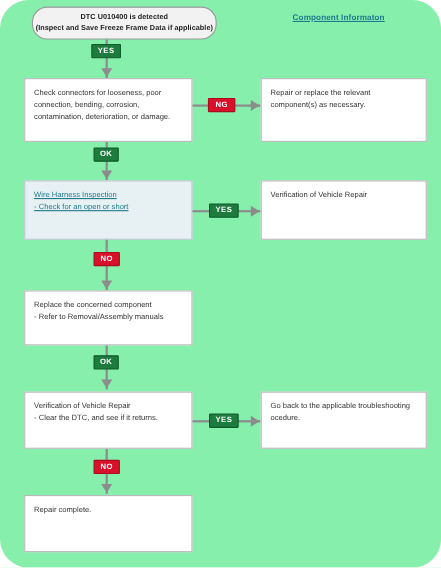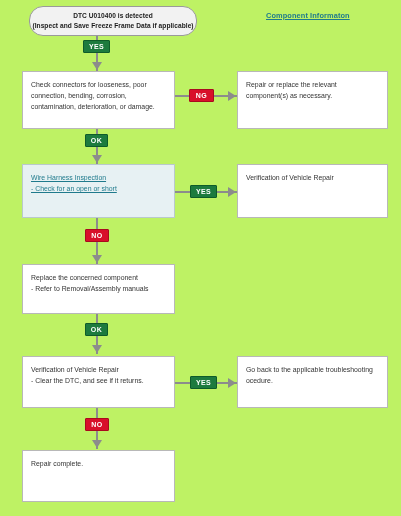--- a/index.html
+++ b/index.html
@@ -9,22 +9,23 @@
     background: #ffffff;
   }
   body {
     font-family: "Liberation Sans", sans-serif;
     -webkit-font-smoothing: antialiased;
   }
   #canvas {
     position: relative;
     width: 401px;
     height: 516px;
-    background: #bef264;
+    background: #86efac;
     overflow: hidden;
+    border-radius: 26px;
   }
 
   
   .terminator {
     position: absolute;
     box-sizing: border-box;
     background: #f2f2f2;
     border: 1px solid #9a9a9a;
     border-radius: 14px;
     display: flex;

